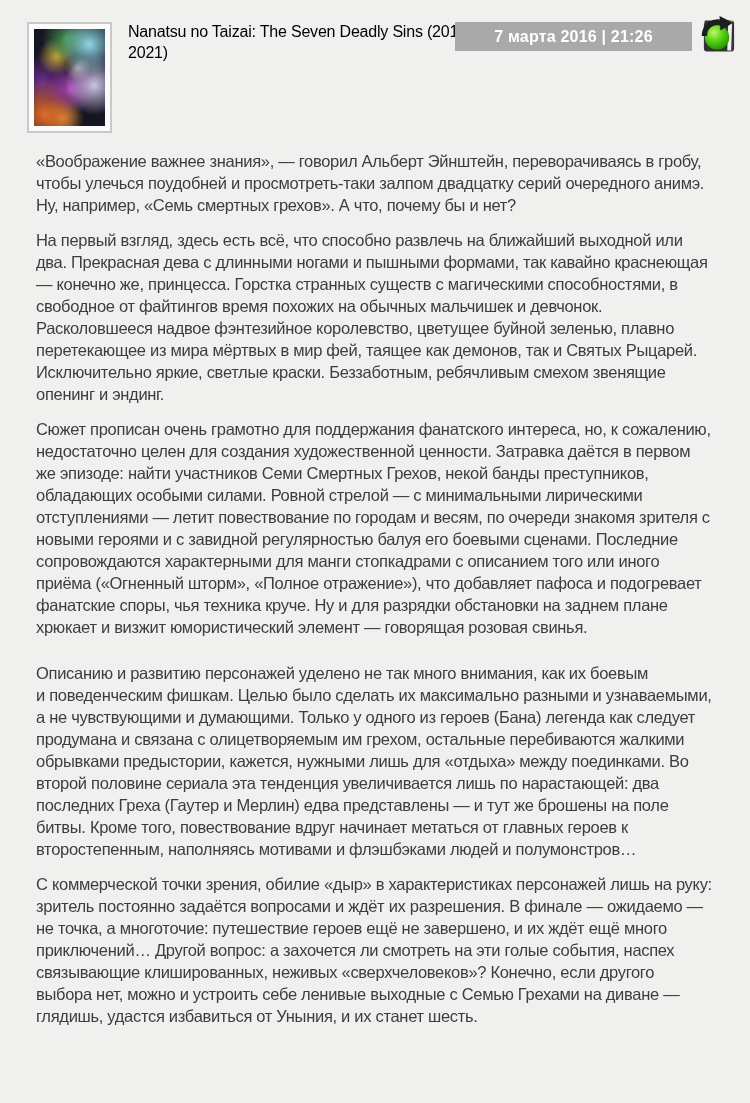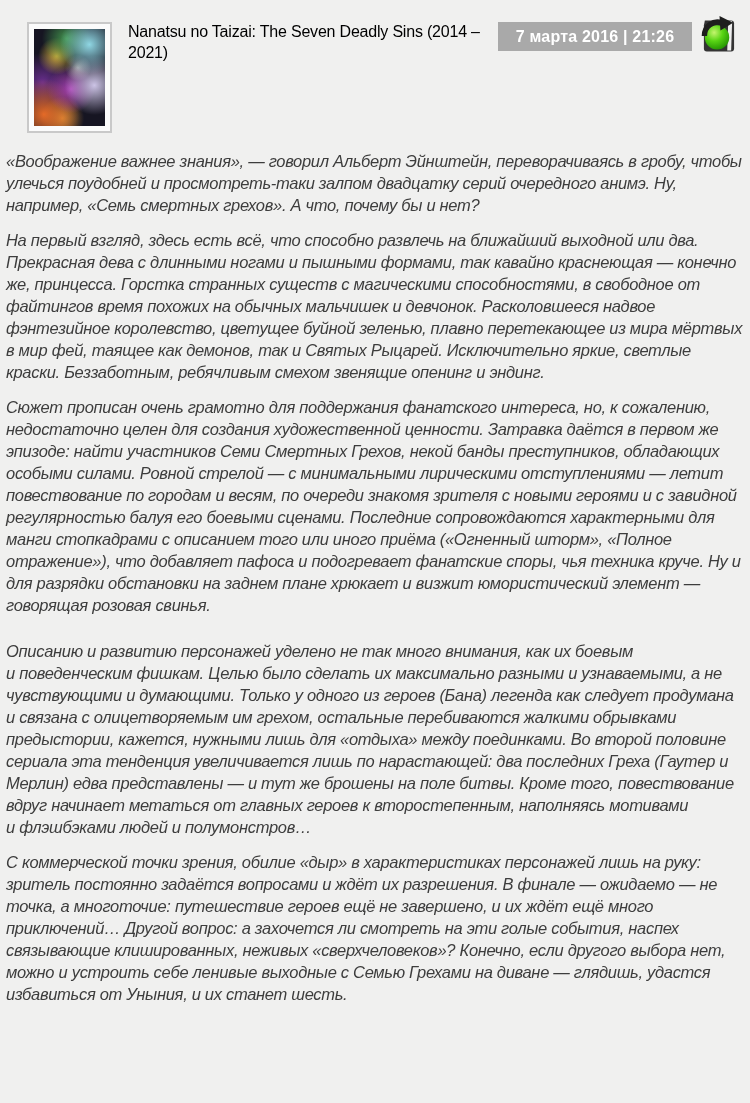--- a/index.html
+++ b/index.html
@@ -37,33 +37,33 @@
   .entry-title {
     display:inline; font-size:22px; line-height:26px; letter-spacing:-0.2px;
     color:#e0752c; text-decoration:underline; cursor:pointer;
   }
   .entry-subtitle {
     margin-top:6px; font-size:16px; line-height:21px;
     letter-spacing:-0.2px; color:#000000;
   }
 
   .date-badge {
-    position:absolute; right:58px; top:22px; width:194px; height:29px;
+    position:absolute; right:58px; top:22px; width:237px; height:29px;
     background:#a9a9a9; color:#ffffff; font-weight:bold; font-size:16px;
     text-align:center; line-height:29px; letter-spacing:0.2px;
   }
 
   .entry-icon {
     position:absolute; right:13px; top:14px; width:37px; height:41px;
     display:block; cursor:pointer;
   }
   .entry-icon svg { display:block; width:100%; height:100%; }
 
   
-  .entry-body { padding:0 6px;font-style:italic; }
+  .entry-body { padding:0 36px; }
   .entry-body p {
     font-size:16.5px; line-height:22px; letter-spacing:-0.3px;
     color:#3d3d3d; margin:0 0 13px 0; text-align:left;
   }
   .entry-body p.gap-large { margin-bottom:24px; }
 </style>
 </head>
 <body>
 
 <div class="page">

